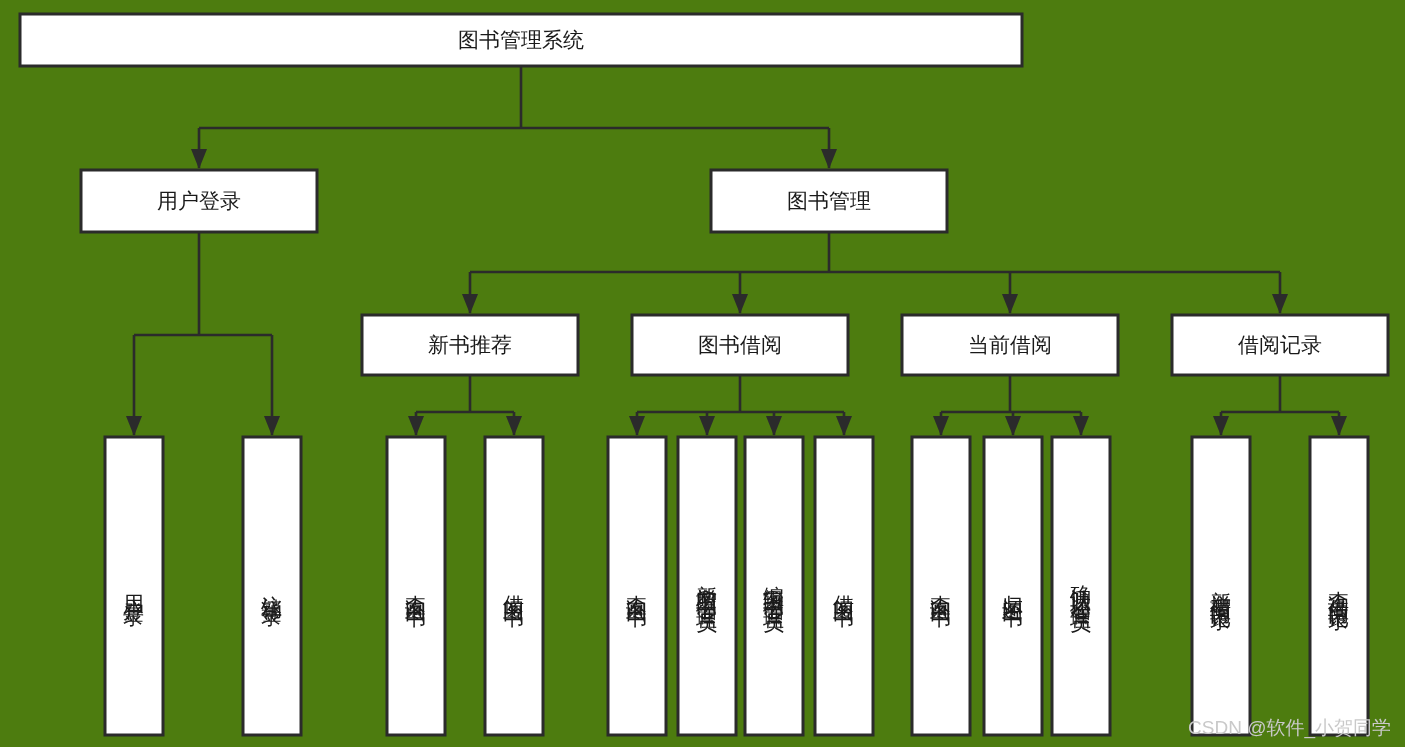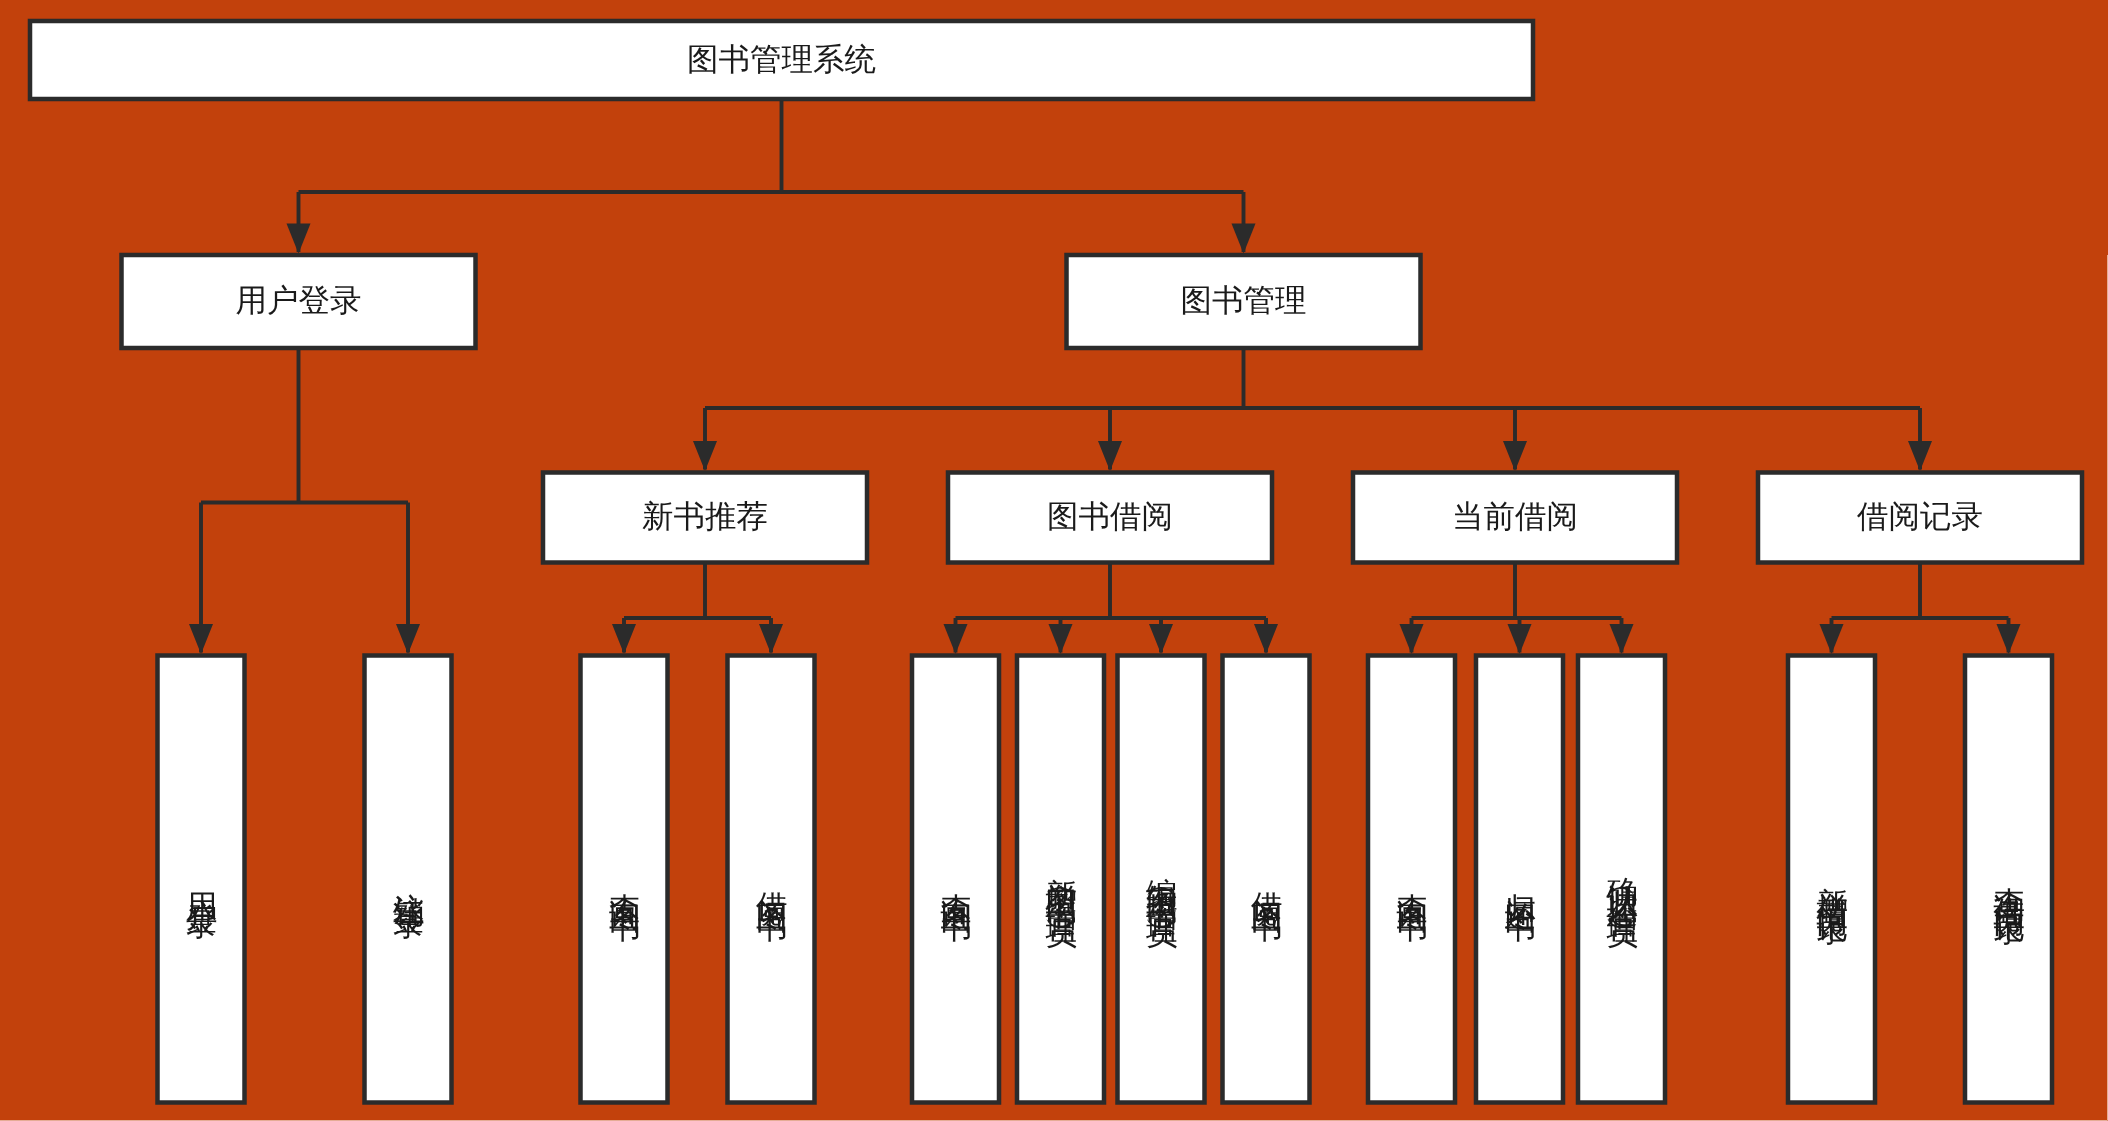--- a/index.html
+++ b/index.html
@@ -7,21 +7,21 @@
     padding: 0;
     background: #ffffff;
   }
   body {
     font-family: "Liberation Sans", "DejaVu Sans", sans-serif;
   }
   #diagram-root {
     position: relative;
     width: 1405px;
     height: 747px;
-    background: #c2410c;
+    background: #4d7c0f;
     overflow: hidden;
   }
   svg#tree-svg {
     position: absolute;
     left: 0;
     top: 0;
     width: 1405px;
     height: 747px;
     display: block;
   }
@@ -175,13 +175,14 @@
       <div class="node-label-v" style="left: 678px; top: 437px; width: 58px; height: 298px;">新增图书（管理员）</div>
       <div class="node-label-v" style="left: 745px; top: 437px; width: 58px; height: 298px;">编辑图书（管理员）</div>
       <div class="node-label-v" style="left: 815px; top: 437px; width: 58px; height: 298px;">借阅图书</div>
       <div class="node-label-v" style="left: 912px; top: 437px; width: 58px; height: 298px;">查询图书</div>
       <div class="node-label-v" style="left: 984px; top: 437px; width: 58px; height: 298px;">归还图书</div>
       <div class="node-label-v" style="left: 1052px; top: 437px; width: 58px; height: 298px;">确认归还（管理员）</div>
       <div class="node-label-v" style="left: 1192px; top: 437px; width: 58px; height: 298px;">新增借阅记录</div>
       <div class="node-label-v" style="left: 1310px; top: 437px; width: 58px; height: 298px;">查询借阅记录</div>
     </div>
 
+  <div class="watermark">CSDN @软件_小贺同学</div>
 </div>
 
 </body></html>

